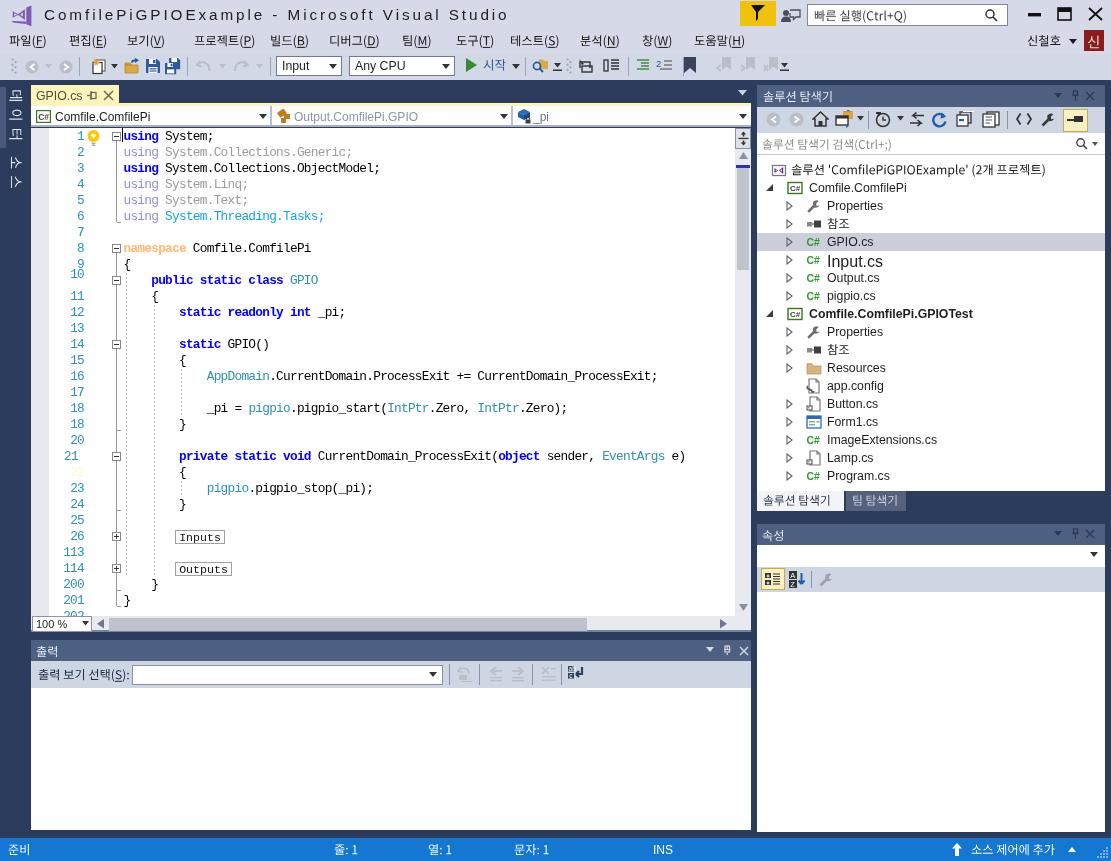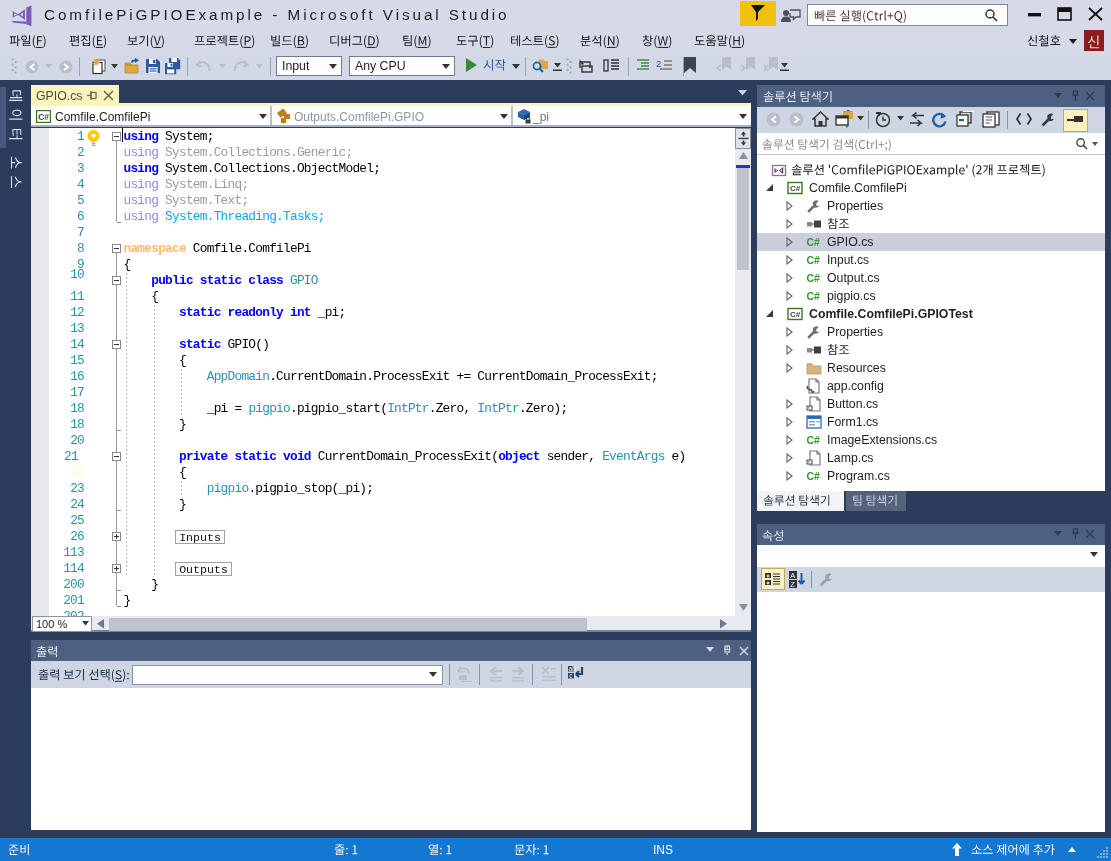--- a/index.html
+++ b/index.html
@@ -274,21 +274,21 @@
 <svg style="position:absolute;left:259px;top:114px;" width="9" height="6" viewBox="0 0 9 6">
     <path d="M0 0 L8 0 L4 5 Z" fill="#333"></path>
   </svg>
 <div style="position:absolute;left:270px;top:106px;width:2px;height:19px;background:#b8bfce"></div>
 <svg style="position:absolute;left:276px;top:109px;" width="15" height="15" viewBox="0 0 15 15">
     <rect x="0" y="0" width="8" height="6" fill="#c27d1b" transform="rotate(-35 4 3) translate(1,2)"></rect>
     <rect x="8" y="5" width="6" height="5" fill="#c27d1b"></rect>
     <rect x="5" y="9" width="5" height="5" fill="#c27d1b"></rect>
     <path d="M6 5 L10 8" stroke="#c27d1b" stroke-width="1.5"></path>
   </svg>
-<div style="position:absolute;left:294px;top:110px;white-space:pre;font-size:12px;color:#8d95a5">Outputs.ComfilePi.GPIO</div>
+<div style="position:absolute;left:294px;top:110px;white-space:pre;font-size:12px;color:#8d95a5">Output.ComfilePi.GPIO</div>
 <svg style="position:absolute;left:500px;top:114px;" width="9" height="6" viewBox="0 0 9 6">
     <path d="M0 0 L8 0 L4 5 Z" fill="#333"></path>
   </svg>
 <div style="position:absolute;left:511px;top:106px;width:2px;height:19px;background:#b8bfce"></div>
 <svg style="position:absolute;left:516px;top:108px;" width="16" height="16" viewBox="0 0 16 16">
     <path d="M2 4 L8 1 L14 4 L8 7 Z" fill="#2d6bb4"></path>
     <path d="M2 4 L2 9 L8 12 L8 7 Z" fill="#1f5fa8"></path>
     <path d="M14 4 L14 9 L8 12 L8 7 Z" fill="#174a80"></path>
 <rect x="9.5" y="11.5" width="5" height="4" fill="#3c3c3c"></rect>
     <path d="M10.4 11.5 V10.6 Q10.4 9.4 12 9.4 Q13.6 9.4 13.6 10.6 V11.5" fill="none" stroke="#3c3c3c" stroke-width="1.1"></path>
@@ -627,21 +627,21 @@
 <svg style="position:absolute;left:806px;top:234px;" width="16" height="16" viewBox="0 0 16 16">
     <text x="0.5" y="12" font-size="10.5" font-weight="bold" fill="#2f9b2f" font-family="Liberation Sans">C#</text>
   </svg>
 <div style="position:absolute;left:827px;top:234.5px;white-space:pre;font-size:12.3px;color:#1e1e1e;font-weight:normal">GPIO.cs</div>
 <svg style="position:absolute;left:786px;top:255px;" width="8" height="10" viewBox="0 0 8 10">
     <path d="M1 1 L6 5 L1 9 Z" fill="none" stroke="#646464" stroke-width="1.1"></path>
   </svg>
 <svg style="position:absolute;left:806px;top:252px;" width="16" height="16" viewBox="0 0 16 16">
     <text x="0.5" y="12" font-size="10.5" font-weight="bold" fill="#2f9b2f" font-family="Liberation Sans">C#</text>
   </svg>
-<div style="position:absolute;left:827px;top:252.5px;white-space:pre;font-size:12px;color:#1e1e1e;font-weight:normal">Input.cs</div>
+<div style="position:absolute;left:827px;top:252.5px;white-space:pre;font-size:16px;color:#1e1e1e;font-weight:normal">Input.cs</div>
 <svg style="position:absolute;left:786px;top:273px;" width="8" height="10" viewBox="0 0 8 10">
     <path d="M1 1 L6 5 L1 9 Z" fill="none" stroke="#646464" stroke-width="1.1"></path>
   </svg>
 <svg style="position:absolute;left:806px;top:270px;" width="16" height="16" viewBox="0 0 16 16">
     <text x="0.5" y="12" font-size="10.5" font-weight="bold" fill="#2f9b2f" font-family="Liberation Sans">C#</text>
   </svg>
 <div style="position:absolute;left:827px;top:270.5px;white-space:pre;font-size:12.3px;color:#1e1e1e;font-weight:normal">Output.cs</div>
 <svg style="position:absolute;left:786px;top:291px;" width="8" height="10" viewBox="0 0 8 10">
     <path d="M1 1 L6 5 L1 9 Z" fill="none" stroke="#646464" stroke-width="1.1"></path>
   </svg>

